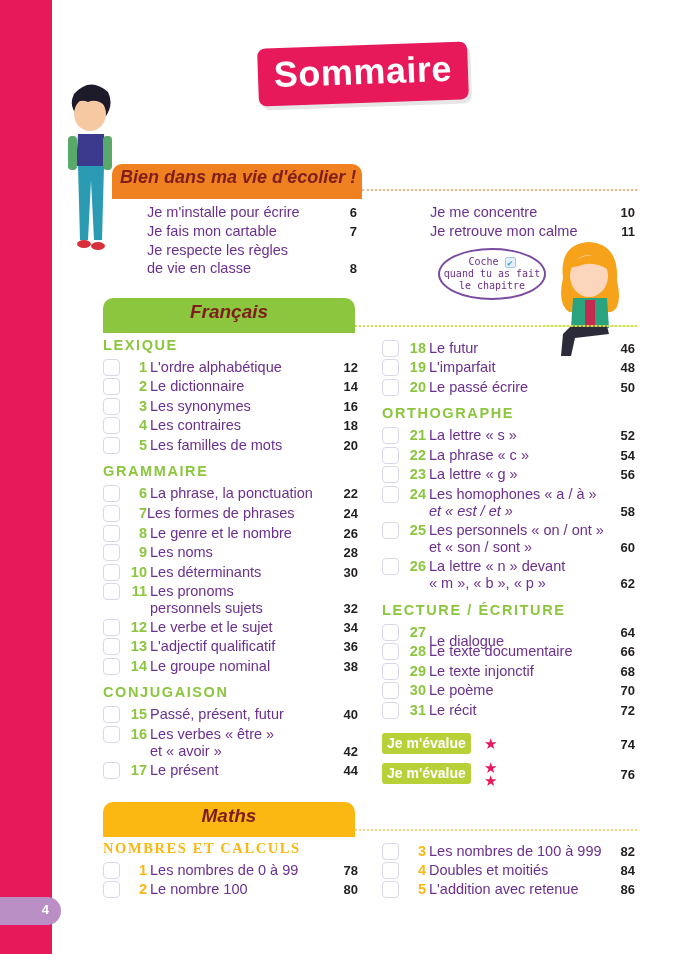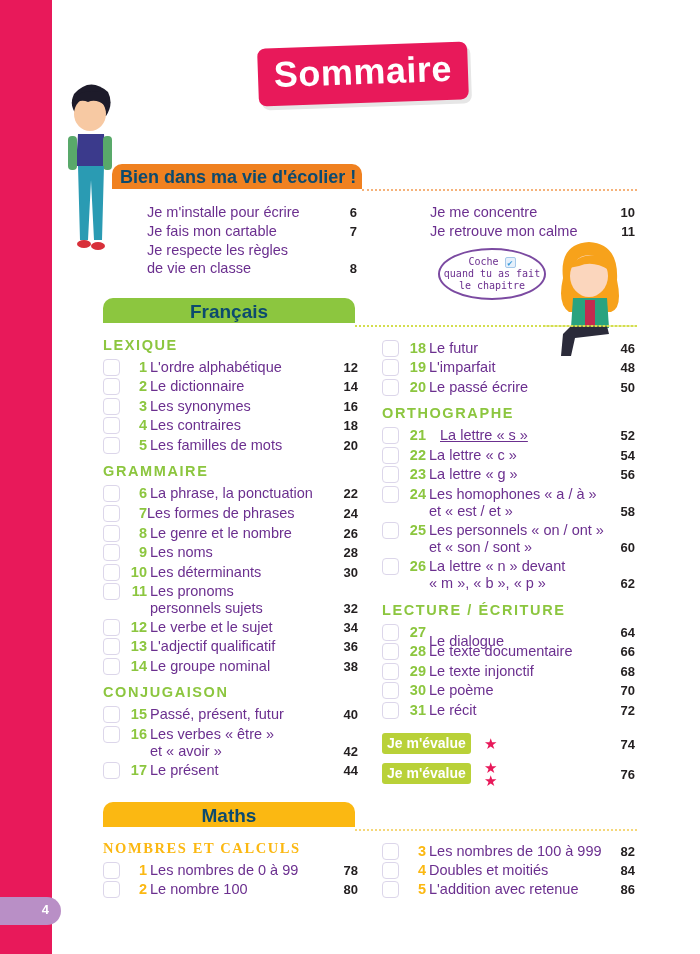--- a/index.html
+++ b/index.html
@@ -6,21 +6,21 @@
   html, body { width: 700px; height: 954px; background: #ffffff; overflow: hidden; }
   body { position: relative; font-family: "Liberation Sans", sans-serif; }
 
   .left-band { position: absolute; left: 0; top: 0; width: 52px; height: 954px; background: #e8195a; }
   .page-tab { position: absolute; left: 0; top: 897px; width: 61px; height: 28px; background: #b98fc6; border-radius: 0 14px 14px 0; }
   .page-num { position: absolute; right: 12px; top: 5px; color: #fff; font-weight: bold; font-size: 13px; }
 
   .title-box { position: absolute; left: 258px; top: 45px; width: 210px; height: 58px; background: #e8195a; border-radius: 8px; transform: rotate(-2deg); box-shadow: 3px 4px 0 #e6e6e6; }
   .title-text { position: absolute; left: 0; right: 0; top: 6px; text-align: center; color: #fff; font-weight: bold; font-size: 36px; letter-spacing: 0.5px; }
 
-  .section-bar { position: absolute; height: 25px; border-radius: 10px 10px 0 0; color: #0c4a6e; font-weight: bold; font-size: 19px; line-height: 27px; }
+  .section-bar { position: absolute; height: 35px; border-radius: 10px 10px 0 0; color: #7f1d1d; font-weight: bold; font-size: 19px; line-height: 27px; font-style: italic; }
   .dotline { position: absolute; height: 0; border-top: 2px dotted; }
 
   .bar-orange { left: 112px; top: 164px; width: 250px; background: #f08120; padding-left: 8px; font-size: 18px; }
   .bar-green { left: 103px; top: 298px; width: 252px; background: #8cc63f; text-align: center; }
   .bar-yellow { left: 103px; top: 802px; width: 252px; background: #fbb812; text-align: center; }
 
   .entry { position: absolute; font-size: 14.5px; color: #6b2f8f; line-height: 19px; }
   .entry .txt { position: absolute; white-space: nowrap; }
   .entry .pg { position: absolute; font-weight: bold; color: #231f20; font-size: 13px; text-align: right; width: 30px; }
   .entry .num { position: absolute; font-weight: bold; text-align: right; width: 24px; font-size: 14.5px; }
@@ -243,40 +243,40 @@
   <span class="num" style="left:20px;">20</span>
   <span class="txt" style="left:47px;">Le passé écrire</span>
   <span class="pg" style="left:223px;">50</span>
 </div>
 
 <div class="subhead sub-green" style="left:382px; top:405px;">ORTHOGRAPHE</div>
 
 <div class="entry green" style="left:382px; top:426px;">
   <span class="cb" style="top:1px;"></span>
   <span class="num" style="left:20px;">21</span>
-  <span class="txt" style="left:58px;text-decoration:underline;">La lettre « s »</span>
+  <span class="txt" style="left:47px;">La lettre « s »</span>
   <span class="pg" style="left:223px;">52</span>
 </div>
 <div class="entry green" style="left:382px; top:446px;">
   <span class="cb" style="top:1px;"></span>
   <span class="num" style="left:20px;">22</span>
-  <span class="txt" style="left:47px;">La lettre « c »</span>
+  <span class="txt" style="left:47px;">La phrase « c »</span>
   <span class="pg" style="left:223px;">54</span>
 </div>
 <div class="entry green" style="left:382px; top:465px;">
   <span class="cb" style="top:1px;"></span>
   <span class="num" style="left:20px;">23</span>
   <span class="txt" style="left:47px;">La lettre « g »</span>
   <span class="pg" style="left:223px;">56</span>
 </div>
 <div class="entry green" style="left:382px; top:485px;">
   <span class="cb" style="top:1px;"></span>
   <span class="num" style="left:20px;">24</span>
   <span class="txt" style="left:47px;">Les homophones « a / à »</span>
-  <span class="txt" style="left:47px; top:17px;">et « est / et »</span>
+  <span class="txt" style="left:47px; top:17px;font-style:italic;">et « est / et »</span>
   <span class="pg" style="left:223px; top:17px;">58</span>
 </div>
 <div class="entry green" style="left:382px; top:521px;">
   <span class="cb" style="top:1px;"></span>
   <span class="num" style="left:20px;">25</span>
   <span class="txt" style="left:47px;">Les personnels « on / ont »</span>
   <span class="txt" style="left:47px; top:17px;">et « son / sont »</span>
   <span class="pg" style="left:223px; top:17px;">60</span>
 </div>
 <div class="entry green" style="left:382px; top:557px;">

